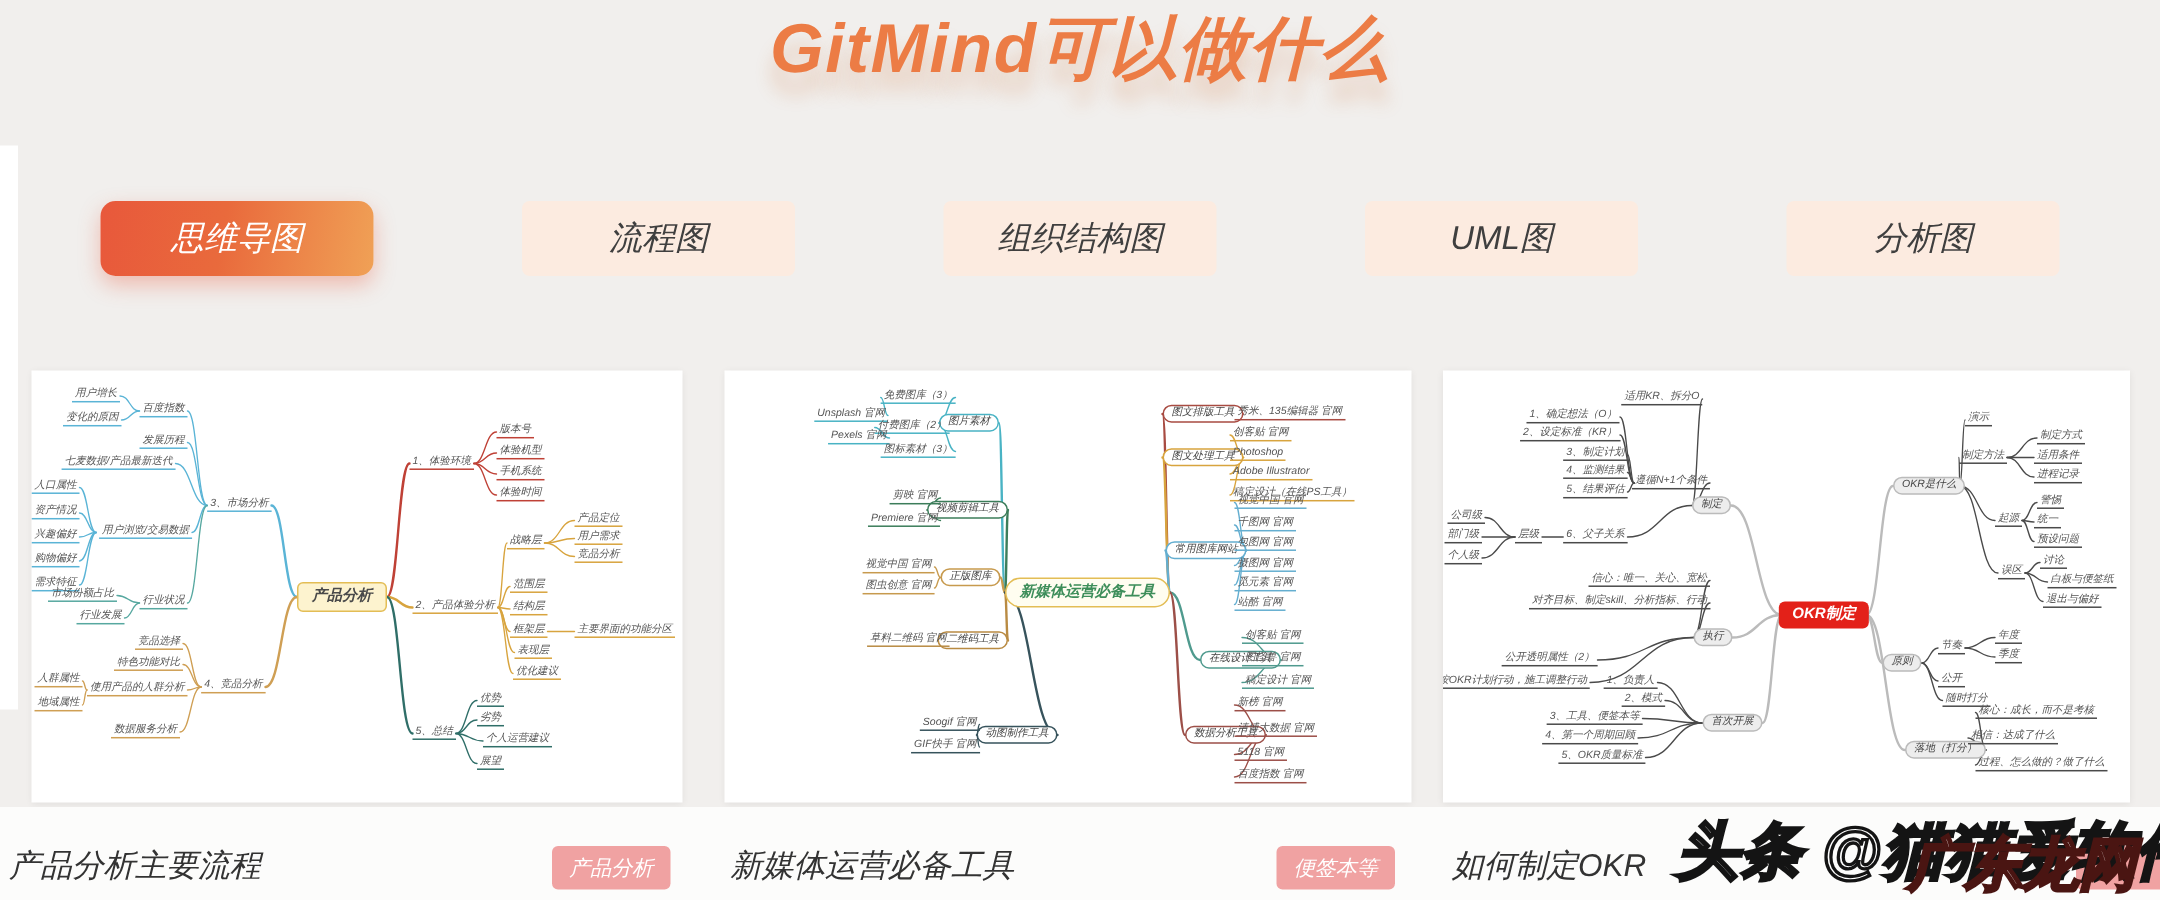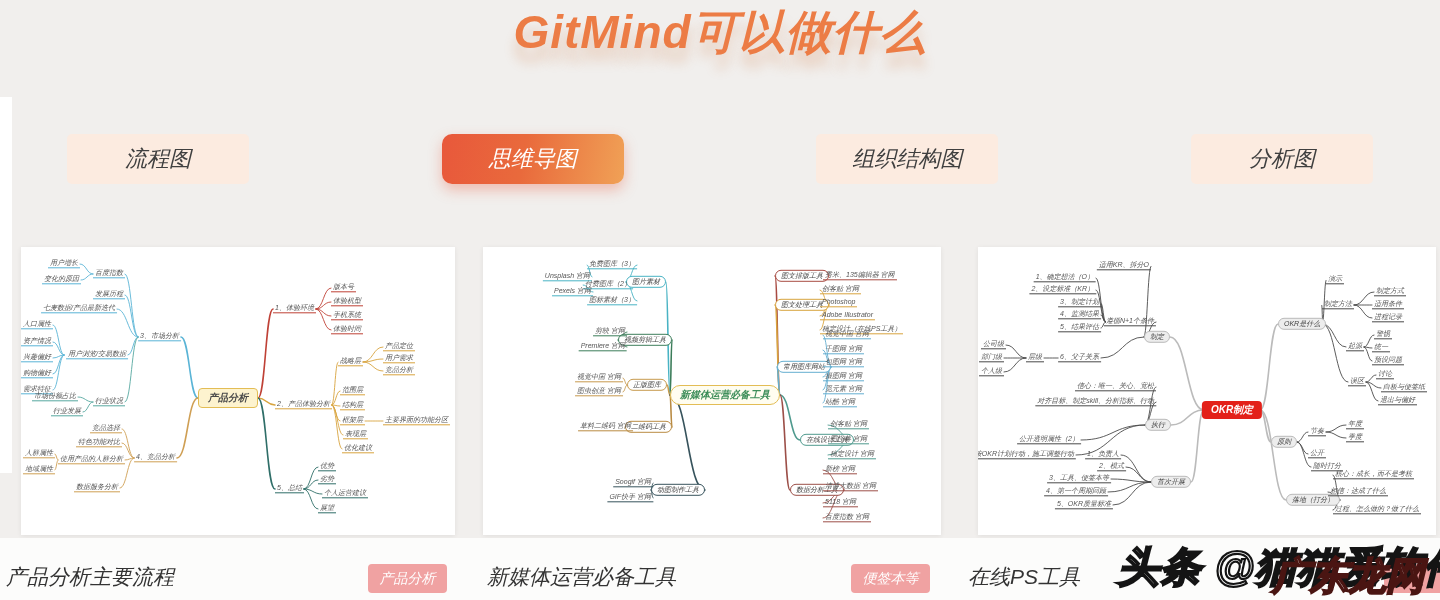--- a/index.html
+++ b/index.html
@@ -7,21 +7,21 @@
   .page{position:absolute;inset:0;font-style:italic;}
   .page-title{position:absolute;top:2px;left:0;width:100%;text-align:center;font-size:46px;font-weight:bold;color:#ec7c45;margin:0;letter-spacing:1px;text-shadow:0 14px 12px rgba(210,120,60,.28);}
   .tabs{position:absolute;top:134px;left:67px;right:67px;display:flex;justify-content:space-between;}
   .tab{width:182px;height:50px;display:flex;align-items:center;justify-content:center;font-size:22px;color:#3f3f3f;background:#fcebe0;border-radius:5px;cursor:pointer;}
   .tab.active{background:linear-gradient(100deg,#e8583b 0%,#e96a3c 45%,#f0a156 100%);color:#fff;border-radius:10px;box-shadow:0 6px 14px rgba(232,88,59,.35);}
   .edge-sliver{position:absolute;left:0;top:97px;width:12px;height:376px;background:#ffffff;}
   .bottom-strip{position:absolute;left:0;top:538px;width:1440px;height:62px;background:#fcfcfb;}
   .card{position:absolute;top:247px;height:288px;background:#ffffff;box-shadow:0 1px 5px rgba(0,0,0,.07);overflow:hidden;}
   #mm0{left:21px;width:434px;}
   #mm1{left:483px;width:458px;}
-  #mm2{left:962px;width:458px;margin-left:16px;}
+  #mm2{left:962px;width:458px;}
   .mm-node{position:absolute;font-size:7px;line-height:1.2;white-space:nowrap;color:#555;padding:0 2px;}
   .mm-node.box{border:1px solid #999;border-radius:6px;padding:1px 5px;background:#fff;}
   .mm-node.center{font-size:10px;font-weight:bold;border-radius:4px;padding:3px 9px;z-index:2;}
   .caption{position:absolute;top:563px;font-size:21px;color:#333;}
   .badge{position:absolute;top:564px;height:29px;background:#f0a2a2;border-radius:4px;color:#fff;font-size:14px;display:flex;align-items:center;justify-content:center;}
   #badge0{left:368px;width:79px;}
   #badge1{left:851px;width:79px;}
   #badge2{left:1384px;width:66px;}
   #cap0{left:6px;}
   #cap1{left:487px;}
@@ -29,23 +29,24 @@
   .watermark{position:absolute;left:1118px;top:540px;font-size:41px;font-weight:bold;color:#fff;-webkit-text-stroke:2.2px #141414;letter-spacing:1px;z-index:5;white-space:nowrap;}
   .watermark-overlay{position:absolute;left:1272px;top:551px;font-size:38px;font-weight:bold;color:#fff;-webkit-text-stroke:2px #4a1512;z-index:6;white-space:nowrap;}
 </style>
 </head>
 <body>
 
 <div class="page">
   <h1 class="page-title">GitMind可以做什么</h1>
 
   <div class="tabs">
+    <div class="tab active">思维导图</div>
     <div class="tab">流程图</div>
-    <div class="tab active">思维导图</div>
     <div class="tab">组织结构图</div>
+    <div class="tab">UML图</div>
     <div class="tab">分析图</div>
   </div>
 
   <div class="edge-sliver"></div>
 
   <div class="card" id="mm0">
       <svg width="434" height="288" style="position: absolute; left: 0px; top: 0px; overflow: visible;">
         <path d="M 237 151 C 244.5 151, 244.5 62, 252 62" fill="none" stroke="#bf4136" stroke-width="1.6" stroke-linecap="round"></path>
         <path d="M 294.85 62 C 302.425 62, 302.425 41, 310 41" fill="none" stroke="#bf4136" stroke-width="0.9" stroke-linecap="round"></path>
         <path d="M 294.85 62 C 302.425 62, 302.425 55, 310 55" fill="none" stroke="#bf4136" stroke-width="0.9" stroke-linecap="round"></path>
@@ -323,18 +324,18 @@
     </div>
 
   <div class="bottom-strip"></div>
 
   <span class="caption" id="cap0">产品分析主要流程</span>
   <span class="badge" id="badge0">产品分析</span>
 
   <span class="caption" id="cap1">新媒体运营必备工具</span>
   <span class="badge" id="badge1">便签本等</span>
 
-  <span class="caption" id="cap2">在线PS工具</span>
+  <span class="caption" id="cap2">如何制定OKR</span>
   <span class="badge" id="badge2"></span>
 
   <div class="watermark">头条 @猫猫爱软件</div>
   <div class="watermark-overlay">广东龙网</div>
 </div>
 
 </body></html>

